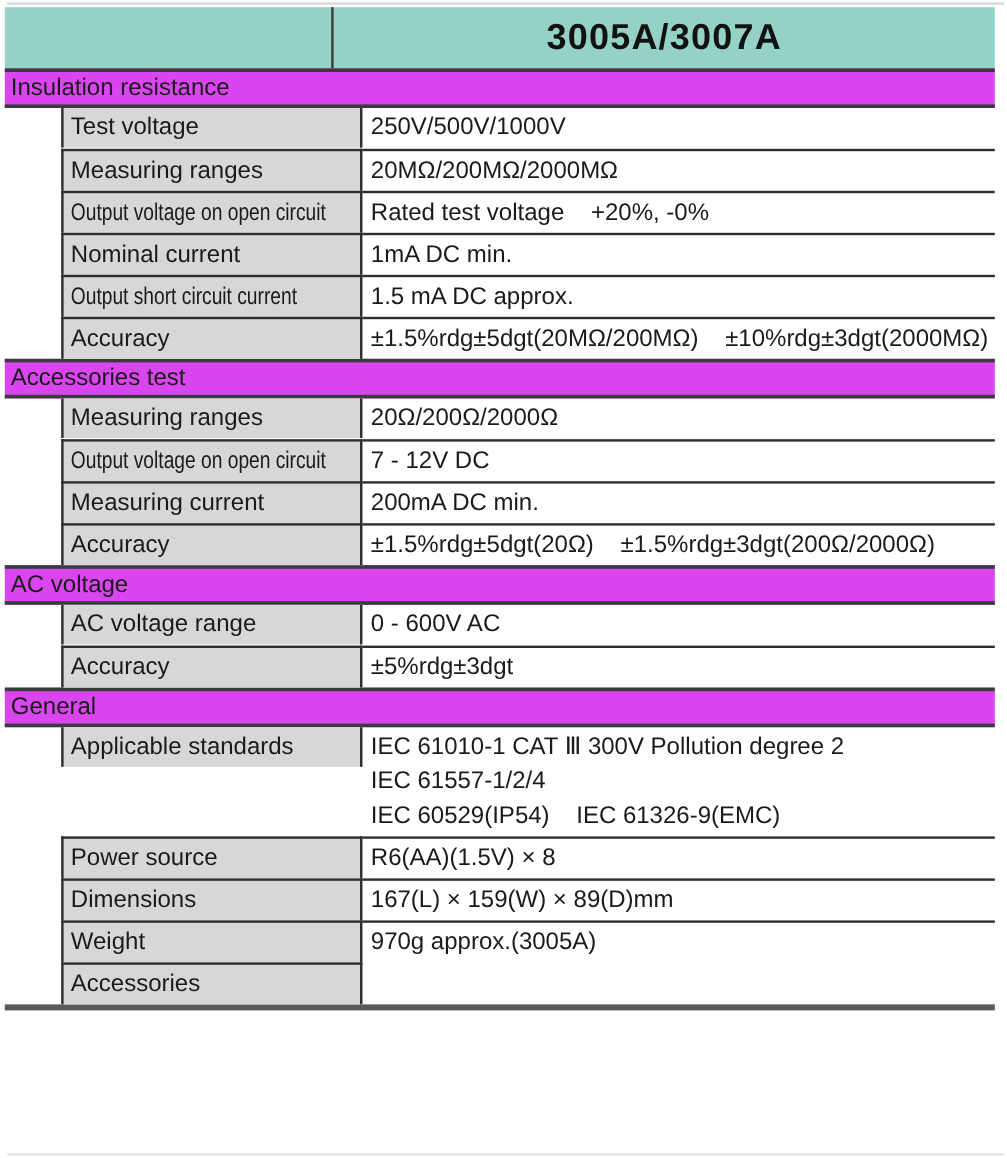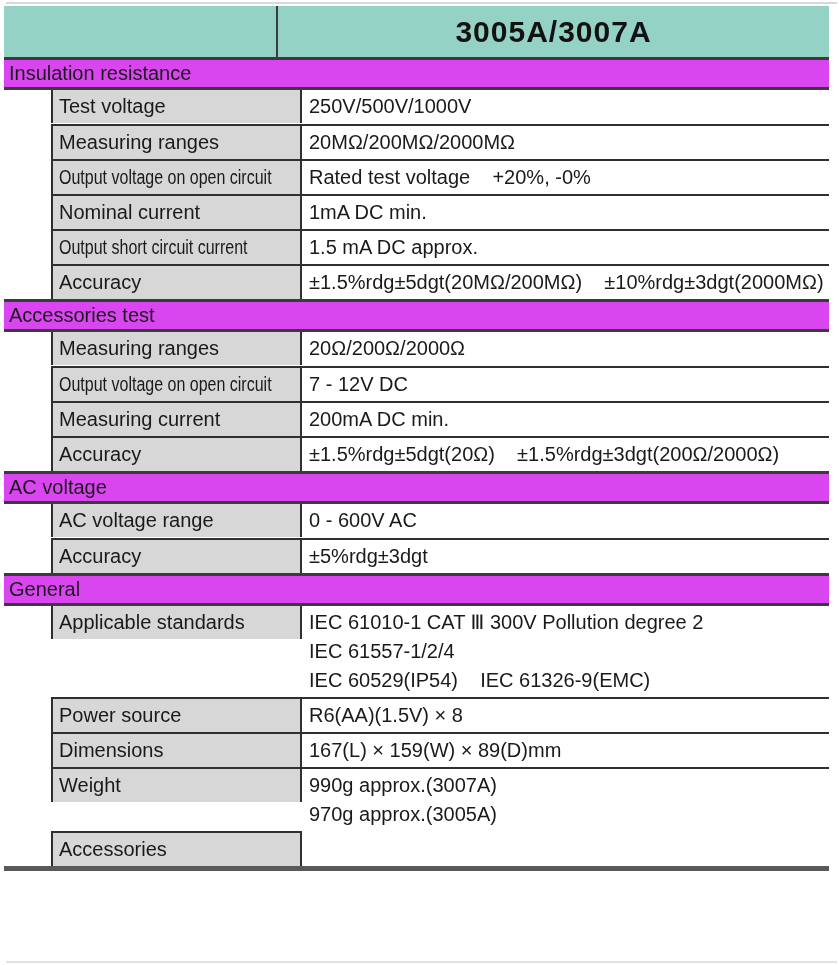--- a/index.html
+++ b/index.html
@@ -153,21 +153,21 @@
           <div class="value"><div class="value-line">R6(AA)(1.5V) × 8</div></div>
         </div>
         <div class="row">
           <div class="strip"></div>
           <div class="label"><span class="label-text">Dimensions</span></div>
           <div class="value"><div class="value-line">167(L) × 159(W) × 89(D)mm</div></div>
         </div>
         <div class="row">
           <div class="strip"></div>
           <div class="label"><span class="label-text">Weight</span></div>
-          <div class="value"><div class="value-line">990g approx.(3007A)</div><div class="value-line">970g approx.(3005A)</div></div>
+          <div class="value"><div class="value-line">970g approx.(3005A)</div></div>
         </div>
         <div class="row">
           <div class="strip"></div>
           <div class="label"><span class="label-text">Accessories</span></div>
         </div>
       </div>
 
     <div class="bottom-bar"></div>
   </div>
 

